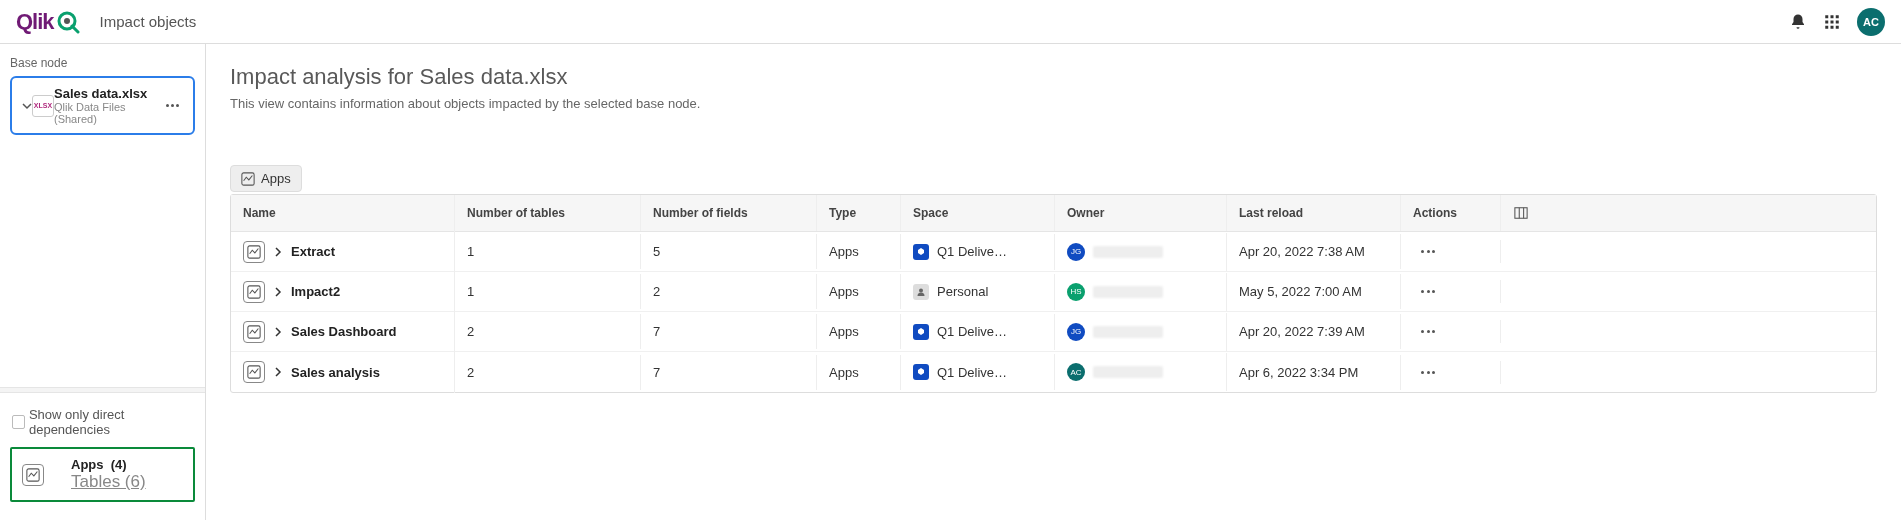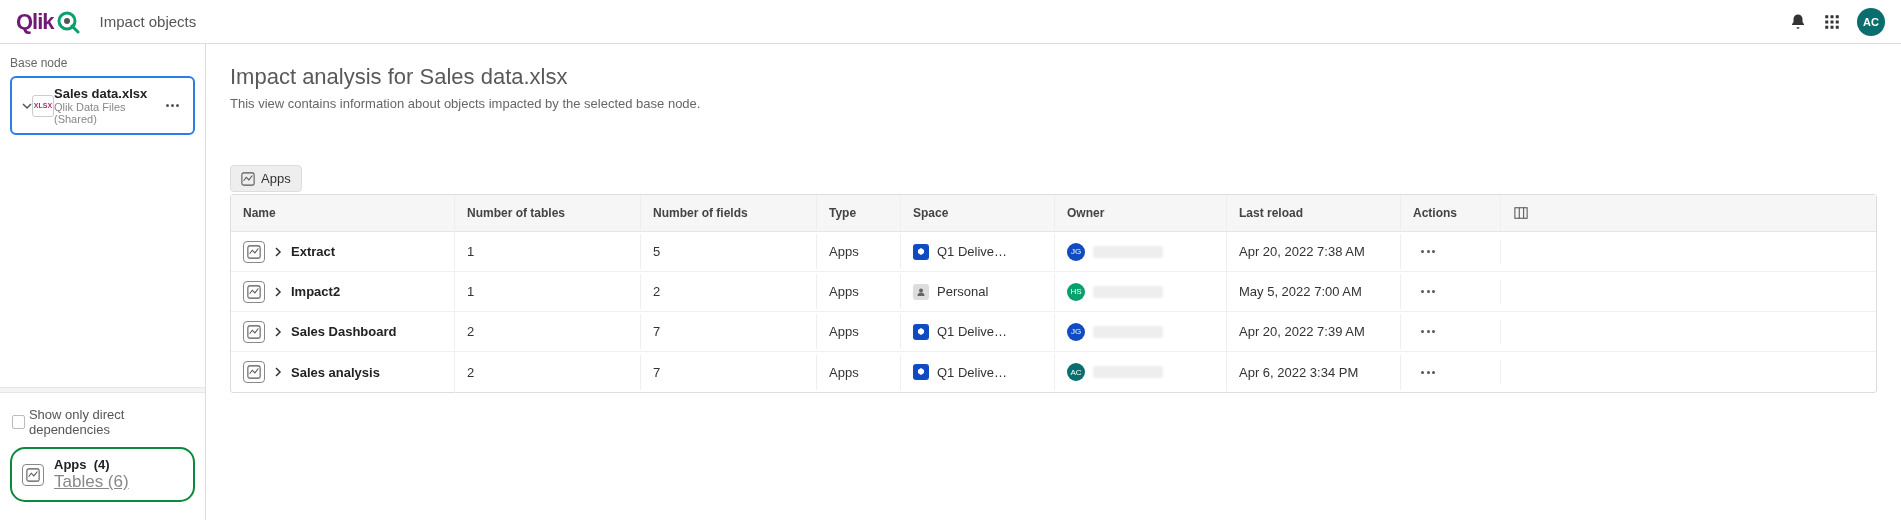--- a/index.html
+++ b/index.html
@@ -28,21 +28,21 @@
   .base-sub { font-size: 11px; color: #888; }
   .more-btn { display:flex; gap:2px; padding:4px; cursor:pointer; }
   .more-btn span { width:3px; height:3px; background:#555; border-radius:50%; }
 
   .side-sep { height: 6px; background: #f4f4f4; border-top:1px solid #e5e5e5; border-bottom:1px solid #e5e5e5;}
 
   
   .filter-region { padding: 10px; }
   .direct-dep { display:flex; align-items:center; gap:4px; padding: 4px 2px 10px 2px; color:#555;}
   .checkbox { width:14px; height:14px; border:1px solid #bbb; border-radius:2px; }
-  .nav-card { border:1px solid #ccc; border-radius:15px; padding:8px 10px; display:flex; align-items:center; gap:10px; margin-bottom:8px;}
+  .nav-card { border:1px solid #ccc; border-radius:2px; padding:8px 10px; display:flex; align-items:center; gap:27px; margin-bottom:8px;}
   .nav-card.active { border:2px solid #0a8a3a; }
   .nav-icon { width:22px; height:22px; border:1px solid #888; border-radius:4px; display:flex; align-items:center; justify-content:center;}
   .nav-icon svg { width:14px; height:14px; }
   .nav-info .nav-title { font-weight:600; font-size:13px; color:#222;}
   .nav-info .nav-sub { font-size:17px; color:#888;text-decoration:underline; }
 
   
   .main-title { font-size: 22px; color:#595959; margin-bottom:6px;}
   .main-desc { font-size:13px; color:#666; margin-bottom: 54px;}
 

